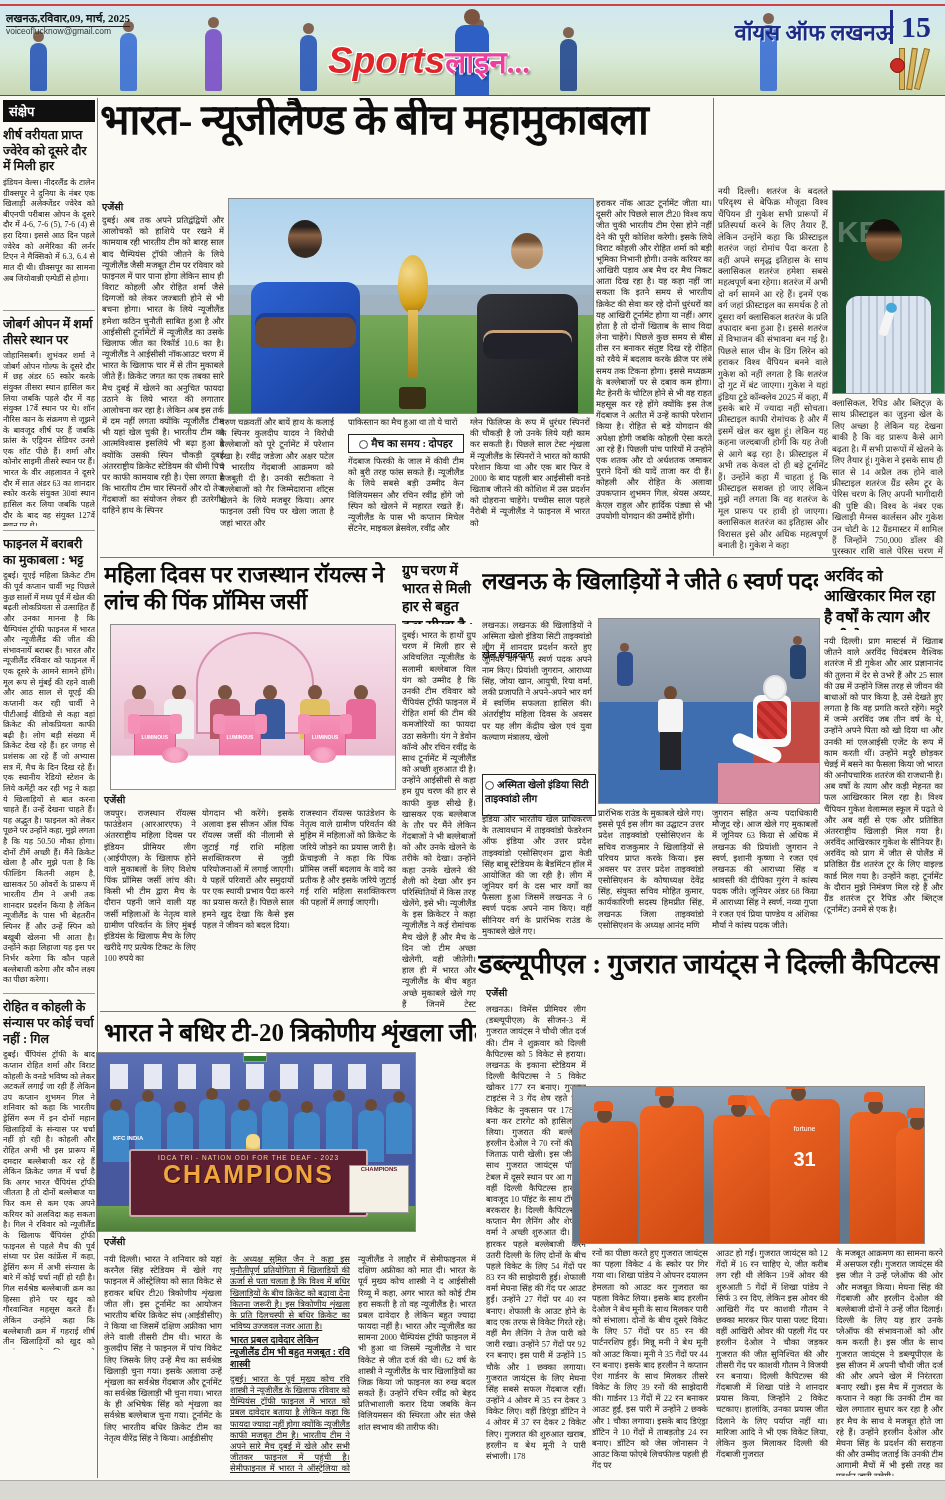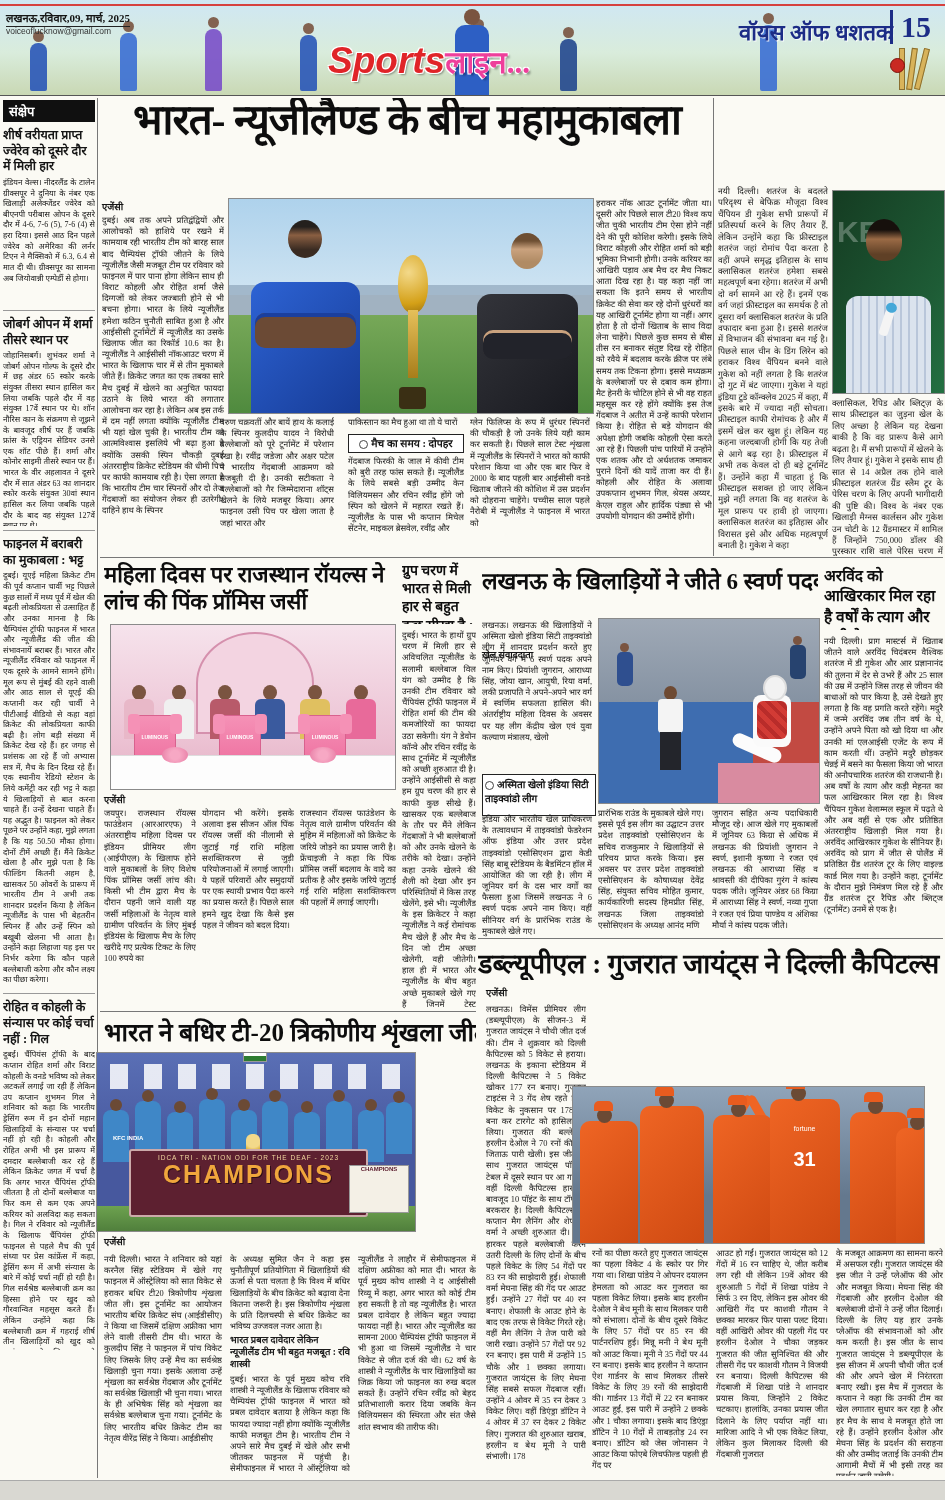--- a/index.html
+++ b/index.html
@@ -45,21 +45,21 @@
 
   
   .sb{position:absolute;left:3px;top:100px;width:92px;height:1378px;overflow:hidden;}
   .sb-head{background:#101010;color:#fff;font-weight:bold;font-size:13px;padding:2px 6px;margin-bottom:4px;}
   .sb h4{margin:6px 0 3px 0;font-size:12.5px;line-height:1.25;}
   .sb p{margin:0 0 4px 0;font-size:8px;line-height:1.33;text-align:justify;overflow:hidden;}
   .sb .cut1{height:128px;} .sb .cut2{height:175px;} .sb .cut3{height:418px;} .sb .cut4{height:300px;}
   .sb hr{border:none;border-top:1px solid #999;margin:3px 0;}
 
   
-  .lead-hl{left:100px;top:98px;width:614px;height:66px;font-size:42px;line-height:1.05;text-align:center;white-space:nowrap;letter-spacing:-1px;}
+  .lead-hl{left:100px;top:98px;width:614px;height:66px;font-size:42px;line-height:1.05;text-align:left;white-space:nowrap;letter-spacing:-1px;}
   .lead-sub{left:100px;top:166px;width:614px;height:30px;font-size:21px;text-align:center;white-space:nowrap;}
   .mbox{position:absolute;border:1.5px solid #222;background:#fff;font-weight:bold;text-align:center;overflow:hidden;}
   .mbox .dot{display:inline-block;width:7px;height:7px;border:1.5px solid #444;border-radius:50%;margin-right:3px;vertical-align:middle;}
 
   
   .lp-sky{position:absolute;left:0;top:0;right:0;height:45%;background:linear-gradient(#aed2ec,#cfe4f2);}
   .lp-stand{position:absolute;left:0;top:40%;right:0;height:18%;background:#93a9bd;opacity:.75;}
   .lp-field{position:absolute;left:0;bottom:0;right:0;height:46%;background:linear-gradient(#77a858,#4f8a3e);}
   .fig{position:absolute;}
   .fig .head{position:absolute;border-radius:50%;}
@@ -162,21 +162,21 @@
       <div class="plyr"></div>
         <div class="plyr"></div>
         <div class="plyr"></div>
       <div class="koli"></div>
     </div>
     <div class="dateline">लखनऊ,रविवार,09, मार्च, 2025</div>
     <div class="email">voiceoflucknow@gmail.com</div>
     <div class="logo">
       <span class="sp">Sports</span><span class="ln">लाइन...</span>
     </div>
-    <div class="mast">वॉयस ऑफ धशतक</div>
+    <div class="mast">वॉयस ऑफ लखनऊ</div>
     <div class="pageno">15</div>
     <div class="stumps">
         <span></span>
         <span></span>
         <span></span>
       </div>
     <div class="ball"></div>
   </div>
   <div class="rule-h" style="left:0;top:95px;width:945px;background:#555;"></div>
 
@@ -349,21 +349,21 @@
     <div class="ch-jtxt">KFC INDIA</div>
     <div class="ch-troph"></div>
     <div class="ch-banner">
       <div class="ch-b1">IDCA TRI - NATION ODI FOR THE DEAF - 2023</div>
       <div class="ch-b2">CHAMPIONS</div>
     </div>
     <div class="ch-board">CHAMPIONS</div>
   </div>
   <div class="byline" style="left:104px;top:1235px;">एजेंसी</div>
   <div class="col" style="left:104px;top:1254px;width:118px;height:222px;">नयी दिल्ली। भारत ने शनिवार को यहां करनैल सिंह स्टेडियम में खेले गए फाइनल में ऑस्ट्रेलिया को सात विकेट से हराकर बधिर टी20 त्रिकोणीय शृंखला जीत ली। इस टूर्नामेंट का आयोजन भारतीय बधिर क्रिकेट संघ (आईडीसीए) ने किया था जिसमें दक्षिण अफ्रीका भाग लेने वाली तीसरी टीम थी। भारत के कुलदीप सिंह ने फाइनल में पांच विकेट लिए जिसके लिए उन्हें मैच का सर्वश्रेष्ठ खिलाड़ी चुना गया। इसके अलावा उन्हें शृंखला का सर्वश्रेष्ठ गेंदबाज और टूर्नामेंट का सर्वश्रेष्ठ खिलाड़ी भी चुना गया। भारत के ही अभिषेक सिंह को शृंखला का सर्वश्रेष्ठ बल्लेबाज चुना गया। टूर्नामेंट के लिए भारतीय बधिर क्रिकेट टीम का नेतृत्व वीरेंद्र सिंह ने किया। आईडीसीए</div>
-  <div class="col" style="left:230px;top:1254px;width:120px;height:222px;">
+  <div class="col" style="left:230px;top:1254px;width:120px;height:222px;text-decoration:underline;">
     <span>के अध्यक्ष सुमित जैन ने कहा इस चुनौतीपूर्ण प्रतियोगिता में खिलाड़ियों की ऊर्जा से पता चलता है कि विश्व में बधिर खिलाड़ियों के बीच क्रिकेट को बढ़ावा देना कितना जरूरी है। इस त्रिकोणीय शृंखला के प्रति दिलचस्पी से बधिर क्रिकेट का भविष्य उज्जवल नजर आता है।</span>
     <div class="subhead2">भारत प्रबल दावेदार लेकिन न्यूजीलैंड टीम भी बहुत मजबूत : रवि शास्त्री</div>
     <span>दुबई। भारत के पूर्व मुख्य कोच रवि शास्त्री ने न्यूजीलैंड के खिलाफ रविवार को चैम्पियंस ट्रॉफी फाइनल में भारत को प्रबल दावेदार बताया है लेकिन कहा कि फायदा ज्यादा नहीं होगा क्योंकि न्यूजीलैंड काफी मजबूत टीम है। भारतीय टीम ने अपने सारे मैच दुबई में खेले और सभी जीतकर फाइनल में पहुंची है। सेमीफाइनल में भारत ने ऑस्ट्रेलिया को हराया था।</span>
   </div>
   <div class="col" style="left:358px;top:1254px;width:118px;height:222px;">न्यूजीलैंड ने लाहौर में सेमीफाइनल में दक्षिण अफ्रीका को मात दी। भारत के पूर्व मुख्य कोच शास्त्री ने द आईसीसी रिव्यू में कहा, अगर भारत को कोई टीम हरा सकती है तो वह न्यूजीलैंड है। भारत प्रबल दावेदार है लेकिन बहुत ज्यादा फायदा नहीं है। भारत और न्यूजीलैंड का सामना 2000 चैम्पियंस ट्रॉफी फाइनल में भी हुआ था जिसमें न्यूजीलैंड ने चार विकेट से जीत दर्ज की थी। 62 वर्ष के शास्त्री ने न्यूजीलैंड के चार खिलाड़ियों का जिक्र किया जो फाइनल का रुख बदल सकते हैं। उन्होंने रचिन रवींद्र को बेहद प्रतिभाशाली करार दिया जबकि केन विलियमसन की स्थिरता और संत जैसे शांत स्वभाव की तारीफ की।</div>
 
   <div class="rule-h" style="left:478px;top:938px;width:465px;"></div>
   <div class="hl" style="left:478px;top:944px;width:465px;height:36px;font-size:27px;white-space:nowrap;">डब्ल्यूपीएल : गुजरात जायंट्स ने दिल्ली कैपिटल्स को हराया</div>
   <div class="byline" style="left:486px;top:986px;">एजेंसी</div>
   <div class="col" style="left:486px;top:1004px;width:100px;height:472px;">लखनऊ। विमेंस प्रीमियर लीग (डब्ल्यूपीएल) के सीजन-3 में गुजरात जायंट्स ने चौथी जीत दर्ज की। टीम ने शुक्रवार को दिल्ली कैपिटल्स को 5 विकेट से हराया। लखनऊ के इकाना स्टेडियम में दिल्ली कैपिटल्स ने 5 विकेट खोकर 177 रन बनाए। गुजरात टाइटंस ने 3 गेंद शेष रहते ही 5 विकेट के नुकसान पर 178 रन बना कर टारगेट को हासिल कर लिया। गुजरात की बल्लेबाज हरलीन देओल ने 70 रनों की मैच जिताऊ पारी खेली। इस जीत के साथ गुजरात जायंट्स पॉइंट्स टेबल में दूसरे स्थान पर आ गई है। वहीं दिल्ली कैपिटल्स हार के बावजूद 10 पॉइंट के साथ टॉप पर बरकरार है। दिल्ली कैपिटल्स के कप्तान मैग लैनिंग और शेफाली वर्मा ने अच्छी शुरुआत दी। टॉस हारकर पहले बल्लेबाजी करने उतरी दिल्ली के लिए दोनों के बीच पहले विकेट के लिए 54 गेंदों पर 83 रन की साझेदारी हुई। शेफाली वर्मा मेघना सिंह की गेंद पर आउट हुईं। उन्होंने 27 गेंदों पर 40 रन बनाए। शेफाली के आउट होने के बाद एक तरफ से विकेट गिरते रहे। वहीं मैग लैनिंग ने तेज पारी को जारी रखा। उन्होंने 57 गेंदों पर 92 रन बनाए। इस पारी में उन्होंने 15 चौके और 1 छक्का लगाया। गुजरात जायंट्स के लिए मेघना सिंह सबसे सफल गेंदबाज रहीं। उन्होंने 4 ओवर में 35 रन देकर 3 विकेट लिए। वहीं डिएंड्रा डॉटिन ने 4 ओवर में 37 रन देकर 2 विकेट लिए। गुजरात की शुरुआत खराब, हरलीन व बेथ मूनी ने पारी संभाली। 178</div>

